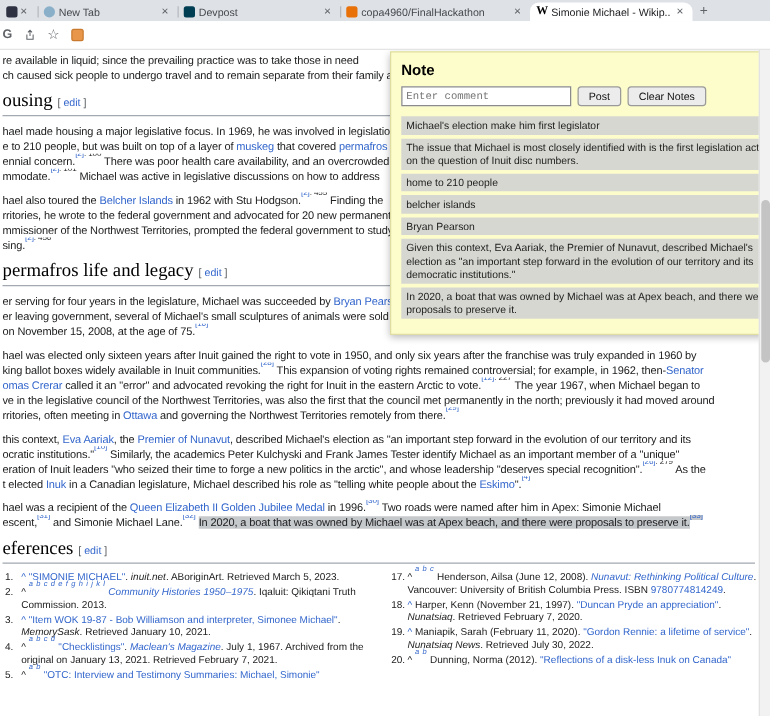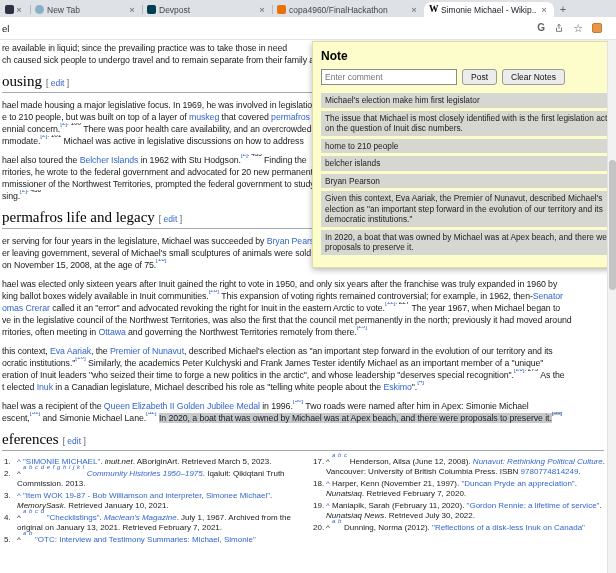--- a/index.html
+++ b/index.html
@@ -58,21 +58,21 @@
   .ref-item { position:relative; padding-left:15px; margin-bottom:2px; }
   .ref-num { position:absolute; left:2px; }
 
   
   .note-panel { position:absolute; top:1px; left:312px; width:328px; height:227px;
                 background:#fdfccb; border:1px solid #e0dda2; box-shadow:0 2px 6px rgba(0,0,0,.28);
                 padding:7px 8px; z-index:5; }
   .note-title { font-size:12px; font-weight:bold; color:#000; margin-bottom:6px; }
   .note-controls { display:flex; gap:5px; margin-bottom:8px; align-items:center; }
   .note-input { width:136px; height:16px; font-size:8.5px; border:1px solid #8b8b8b;
-                padding:0 3px; background:#fff; font-family:Liberation Sans, sans-serif; }
+                padding:0 3px; background:#fff; font-family:Liberation Mono, monospace; }
   .nbtn { height:16px; font-size:8.5px; padding:0 8px; background:#ececec; border:1px solid #9a9a9a;
           border-radius:3px; color:#111; font-family:"Liberation Sans",sans-serif; }
   .note-item { background:#d7d7d2; font-size:8.3px; line-height:10.5px; padding:2px 4px;
                margin-bottom:3px; color:#1c1c1c; }
 
   
   .scrollbar { position:absolute; top:0; right:0; width:9px; bottom:0; background:#f2f2f2;
                border-left:1px solid #e2e2e2; z-index:10; }
   .thumb { position:absolute; top:120px; left:1px; width:7px; height:130px; background:#c4c4c4; border-radius:4px; }
 </style>
@@ -103,21 +103,20 @@
     </div>
     <div class="tab active" style="width:130px">
       <span class="favicon fav-wiki">W</span>
       <span class="tab-label">Simonie Michael - Wikip...</span>
       <span class="tab-close">×</span>
     </div>
     <div class="newtab">+</div>
   </div>
 
   <div class="addressbar">
-    <span class="url">el</span>
     <div class="addr-icons">
       <span class="ai-g">G</span>
       <svg width="10" height="10" viewBox="0 0 24 24">
         <path d="M12 14 L12 3 M8 7 L12 3 L16 7 M6 11 v9 h12 v-9" stroke="#5f6368" fill="none" stroke-width="2"></path>
       </svg>
       <span class="ai-star">☆</span>
       <span class="ai-ext"></span>
     </div>
   </div>
 

